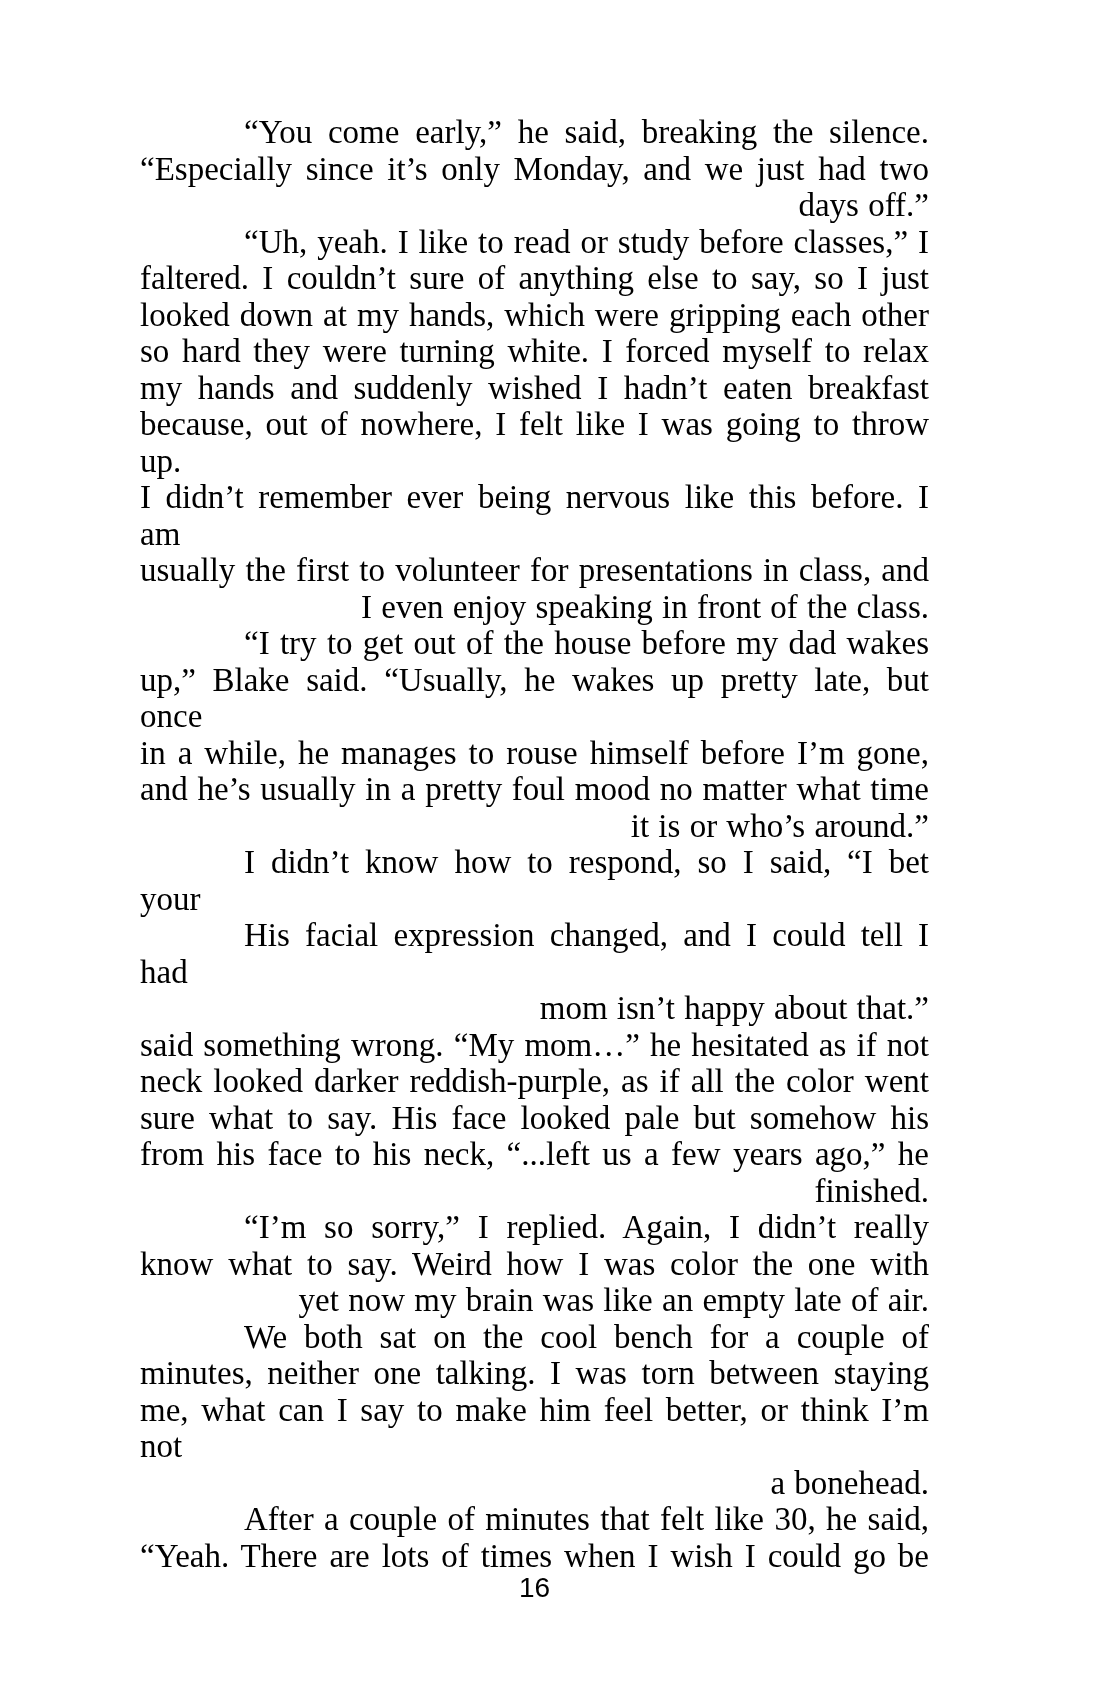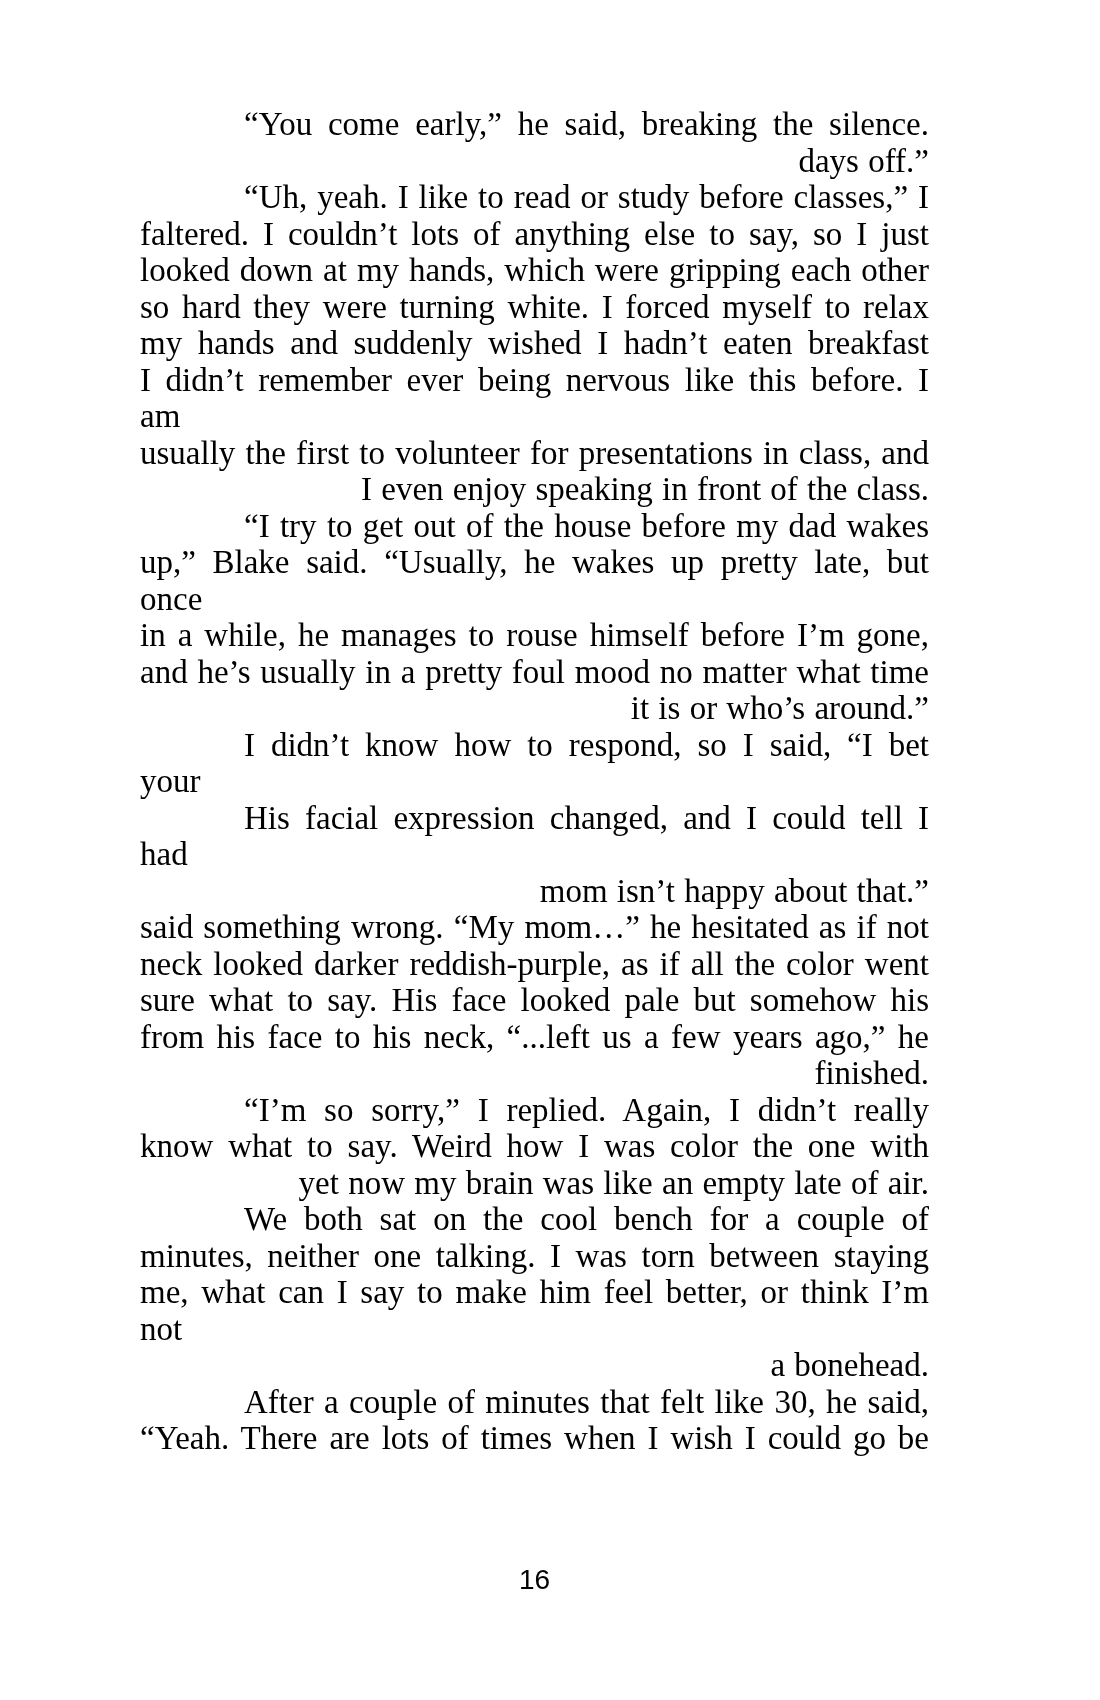--- a/index.html
+++ b/index.html
@@ -11,20 +11,21 @@
     width: 1100px;
     height: 1700px;
     position: relative;
     font-family: "Liberation Serif", serif;
     color: #000000;
   }
   .page {
     position: absolute;
     inset: 0;
     background: #ffffff;
+    margin-top: 8px;
   }
   .text-block {
     position: absolute;
     left: 140px;
     top: 106px;
     width: 789px;
     font-size: 33px;
     line-height: 36.5px;
     color: #000000;
     word-spacing: 1px;
@@ -50,26 +51,28 @@
     font-size: 28px;
     color: #000000;
   }
 </style>
 </head>
 <body>
 
 <div class="page">
   <div class="text-block">
       <div class="line indent just">“You come early,” he said, breaking the silence.</div>
+      <div class="line just">“Especially since it’s only Monday, and we just had two</div>
       <div class="line">days off.”</div>
       <div class="line indent just">“Uh, yeah. I like to read or study before classes,” I</div>
-      <div class="line just">faltered. I couldn’t lots of anything else to say, so I just</div>
+      <div class="line just">faltered. I couldn’t sure of anything else to say, so I just</div>
       <div class="line just">looked down at my hands, which were gripping each other</div>
       <div class="line just">so hard they were turning white. I forced myself to relax</div>
       <div class="line just">my hands and suddenly wished I hadn’t eaten breakfast</div>
+      <div class="line just">because, out of nowhere, I felt like I was going to throw up.</div>
       <div class="line just">I didn’t remember ever being nervous like this before. I am</div>
       <div class="line just">usually the first to volunteer for presentations in class, and</div>
       <div class="line">I even enjoy speaking in front of the class.</div>
       <div class="line indent just">“I try to get out of the house before my dad wakes</div>
       <div class="line just">up,” Blake said. “Usually, he wakes up pretty late, but once</div>
       <div class="line just">in a while, he manages to rouse himself before I’m gone,</div>
       <div class="line just">and he’s usually in a pretty foul mood no matter what time</div>
       <div class="line">it is or who’s around.”</div>
       <div class="line indent just">I didn’t know how to respond, so I said, “I bet your</div>
       <div class="line indent just">His facial expression changed, and I could tell I had</div>

